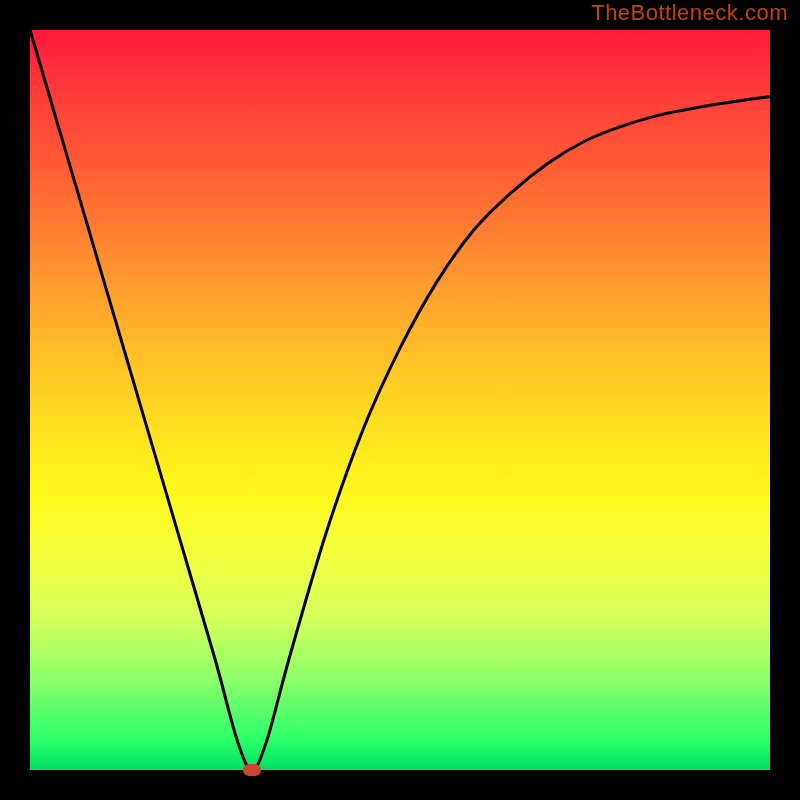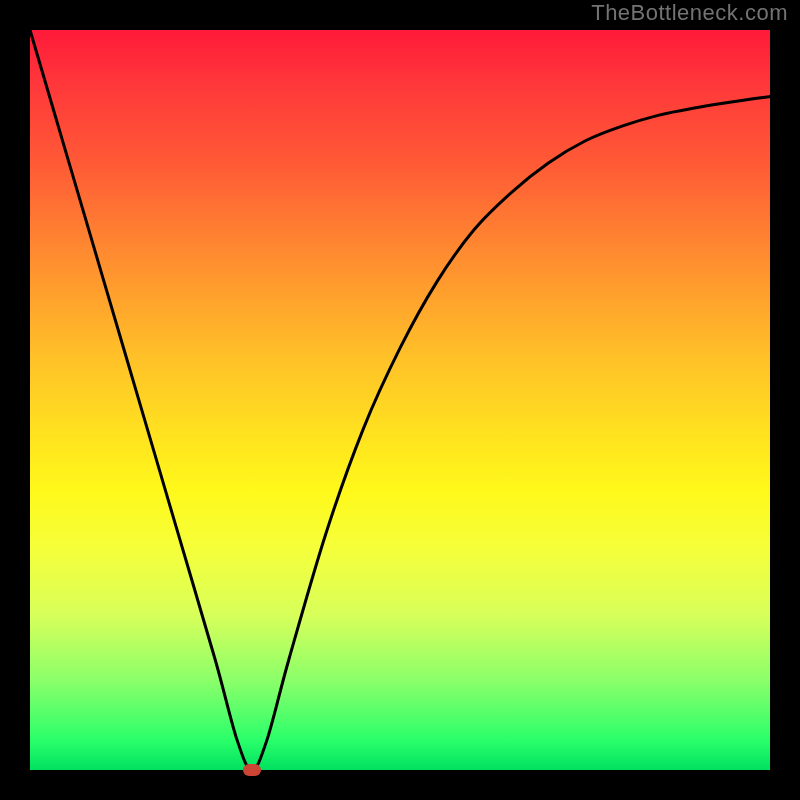--- a/index.html
+++ b/index.html
@@ -14,21 +14,21 @@
   .frame {
     position: relative;
     width: 800px;
     height: 800px;
     background: #000;
   }
   .watermark {
     position: absolute;
     top: 0;
     right: 12px;
-    color: #737373;
+    color: #c2410c;
     font-size: 22px;
     font-weight: 400;
     letter-spacing: 0.5px;
     z-index: 5;
     user-select: none;
   }
   .plot-area {
     position: absolute;
     left: 30px;
     top: 30px;

